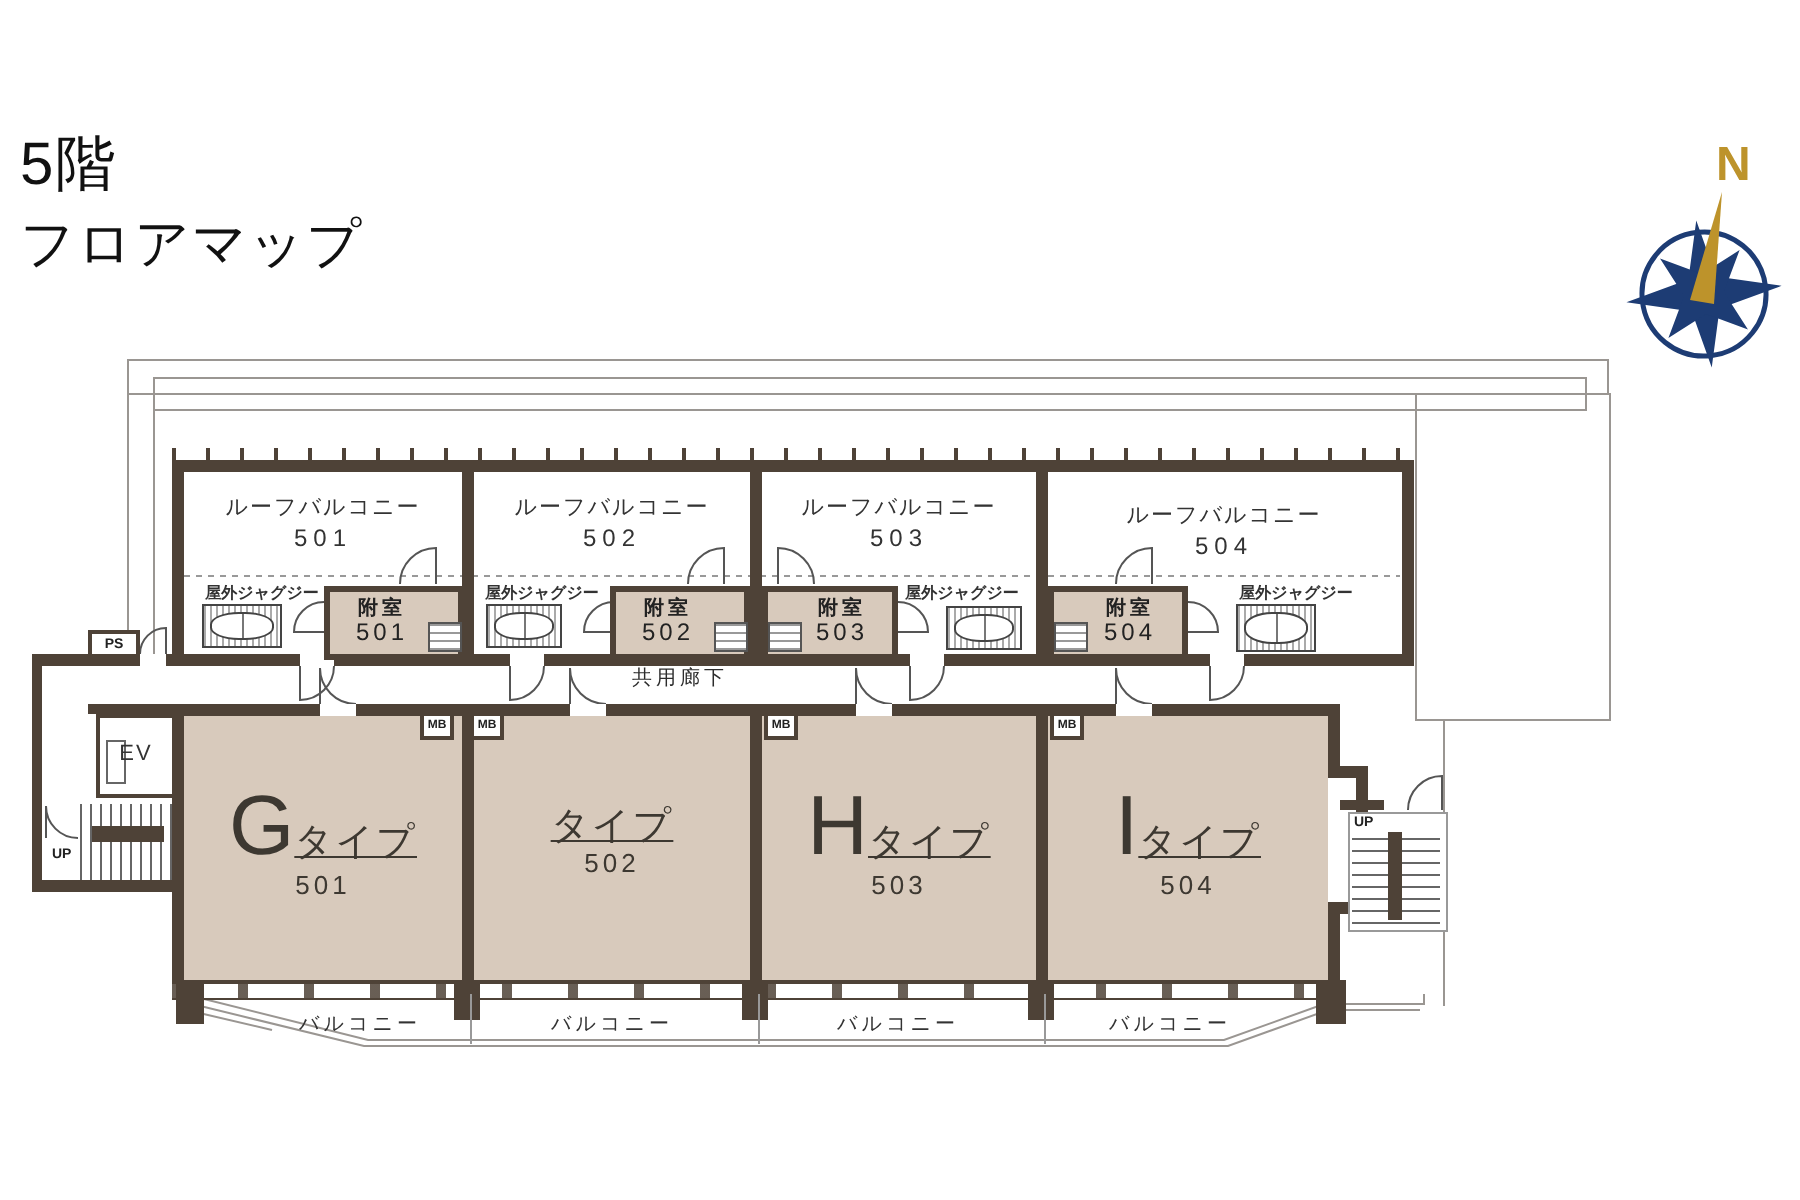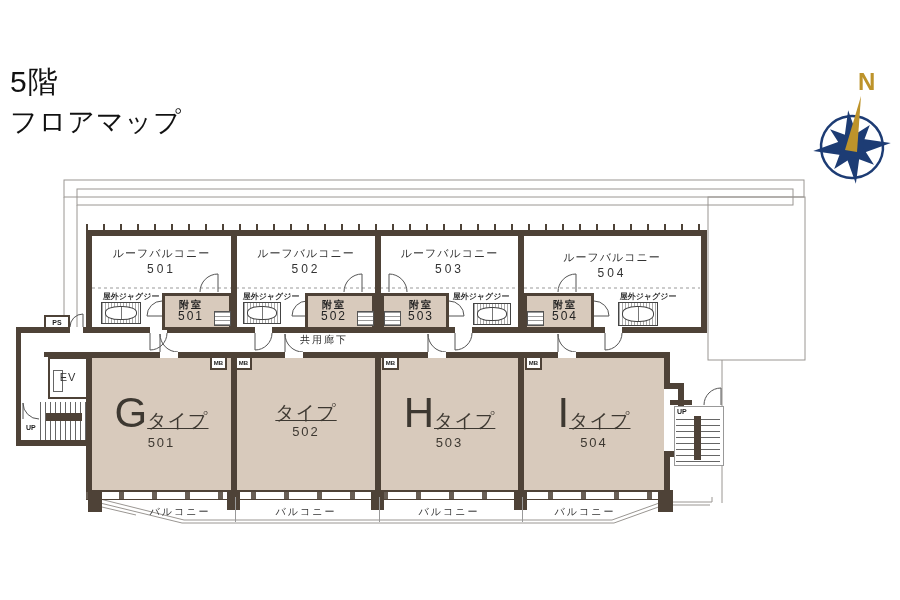--- a/index.html
+++ b/index.html
@@ -1,21 +1,21 @@
 <!DOCTYPE html>
 <html><head>
 <meta charset="utf-8">
 <style>
   html,body{margin:0;padding:0;background:#fff;}
   #stage{position:relative;width:900px;height:600px;background:#fff;overflow:hidden;
          font-family:"Liberation Sans","DejaVu Sans",sans-serif;color:#222;}
   .wall{position:absolute;background:#4e4237;}
   .gap{position:absolute;background:#fff;}
   .room{position:absolute;background:#d8cabc;}
-  .txt{position:absolute;text-align:left;color:#2c2c2c;line-height:1.15;}
+  .txt{position:absolute;text-align:center;color:#2c2c2c;line-height:1.15;}
   .ticks-h{position:absolute;background:repeating-linear-gradient(90deg,#4e4237 0 2px,transparent 2px 17px);}
   .winband{position:absolute;background:#fff;border-top:2px solid #4e4237;border-bottom:1px solid #4e4237;}
   .winband .wt{position:absolute;left:0;top:0;right:0;bottom:0;
       background:repeating-linear-gradient(90deg,#4e4237 0 5px,transparent 5px 33px);opacity:.85;}
   .divline{position:absolute;background:#999;}
   .annex{position:absolute;background:#d8cabc;border:3px solid #4e4237;box-sizing:border-box;
          display:flex;align-items:center;justify-content:center;}
   .annex .al{text-align:center;line-height:1.1;}
   .annex .an1{font-size:10px;font-weight:bold;letter-spacing:2px;}
   .annex .an2{font-size:12px;letter-spacing:2px;}

